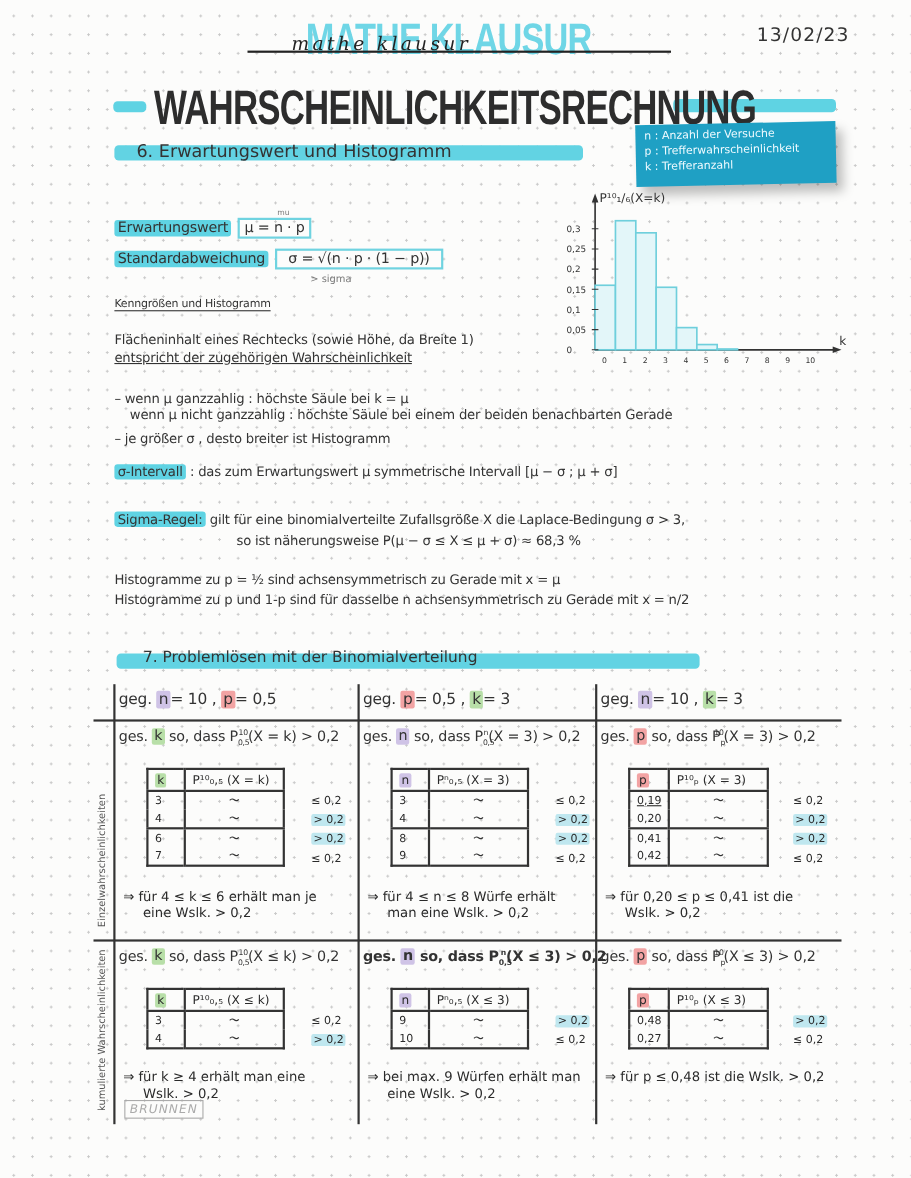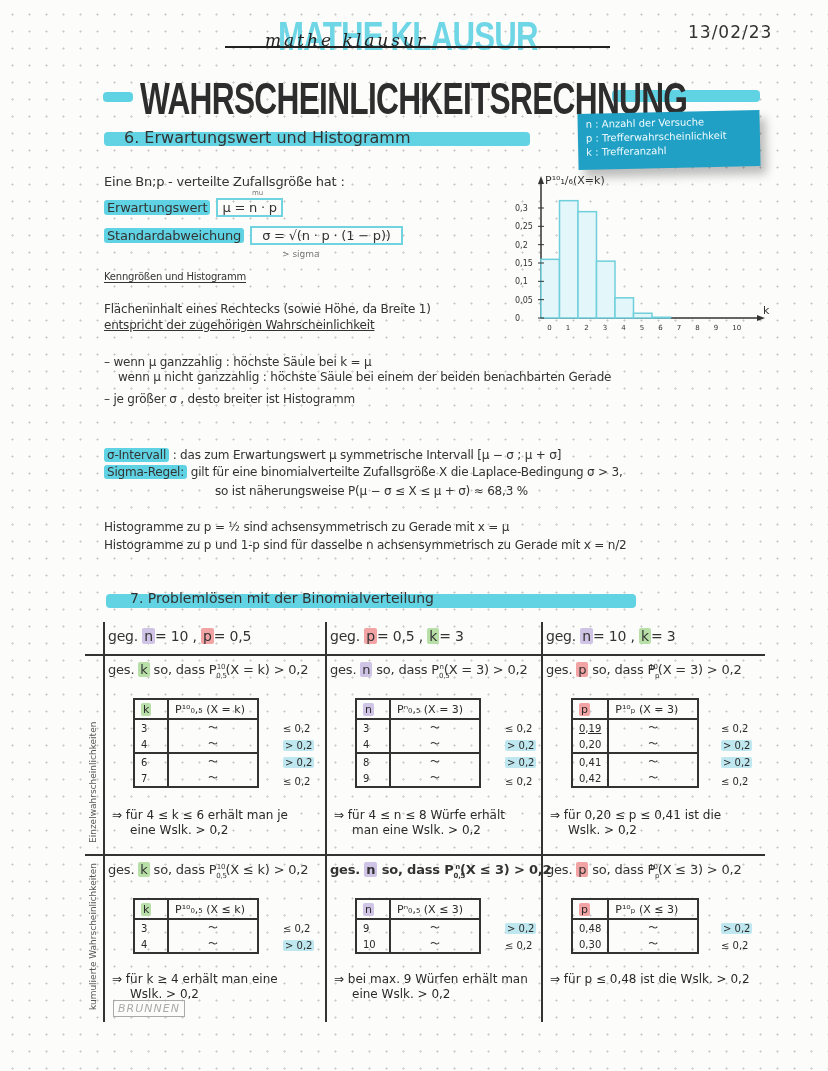--- a/index.html
+++ b/index.html
@@ -92,41 +92,40 @@
 
   <div class="abs section-bar" style="left:104px; top:132px; width:426px;"></div>
   <div class="abs section-title" style="left:124px; top:128px;">6. Erwartungswert und Histogramm</div>
 
   <div class="abs legend-box">
     <div>n : Anzahl der Versuche</div>
     <div>p : Trefferwahrscheinlichkeit</div>
     <div>k : Trefferanzahl</div>
   </div>
 
-  <div class="abs hand" style="left:104px; top:174px; font-size:13px;">Eine Bn;p - verteilte Zufallsgröße hat :</div>
   <div class="abs" style="left:252px; top:189px; font-size:7px; color:#777;">mu</div>
   <div class="abs hand" style="left:104px; top:198px; display:flex; align-items:center; gap:6px;">
     <span class="hl-cyan">Erwartungswert</span>
     <span class="formula-box">μ = n · p</span>
   </div>
   <div class="abs hand" style="left:104px; top:226px; display:flex; align-items:center; gap:6px;">
     <span class="hl-cyan">Standardabweichung</span>
     <span class="formula-box" style="padding:0 10px;">σ = √(n · p · (1 − p))</span>
   </div>
   <div class="abs" style="left:282px; top:249px; font-size:9px; color:#777;">&gt; sigma</div>
 
   <div class="abs hand underline" style="left:104px; top:271px; font-size:10px;">Kenngrößen und Histogramm</div>
   <div class="abs hand" style="left:104px; top:302px; font-size:12px;">Flächeninhalt eines Rechtecks (sowie Höhe, da Breite 1)</div>
   <div class="abs hand" style="left:104px; top:318px; font-size:12px;text-decoration:underline;">entspricht der zugehörigen Wahrscheinlichkeit</div>
 
   <div class="abs hand" style="left:104px; top:355px; font-size:12px;">– wenn μ ganzzahlig : höchste Säule bei k = μ</div>
   <div class="abs hand" style="left:118px; top:370px; font-size:12px;">wenn μ nicht ganzzahlig : höchste Säule bei einem der beiden benachbarten Gerade</div>
   <div class="abs hand" style="left:104px; top:392px; font-size:12px;">– je größer σ , desto breiter ist Histogramm</div>
 
-  <div class="abs hand" style="left:104px; top:448px; font-size:12px;">
+  <div class="abs hand" style="left:104px; top:422px; font-size:12px;">
     <span class="hl-cyan">σ-Intervall</span>
     <span>: das zum Erwartungswert μ symmetrische Intervall [μ − σ ; μ + σ]</span>
   </div>
 
   <div class="abs hand" style="left:104px; top:465px; font-size:12px;">
     <span class="hl-cyan">Sigma-Regel:</span>
     <span>gilt für eine binomialverteilte Zufallsgröße X die Laplace-Bedingung σ &gt; 3,</span>
   </div>
   <div class="abs hand" style="left:215px; top:484px; font-size:12px;">so ist näherungsweise P(μ − σ ≤ X ≤ μ + σ) ≈ 68,3 %</div>
 
@@ -394,21 +393,21 @@
           <tbody>
           <tr>
             <th style="border-left:none; width:34px;"><span class="hl-red">p</span></th>
           <th>P¹⁰ₚ (X ≤ 3)</th>
           </tr>
           <tr>
           <td style="border-left:none;">0,48</td>
           <td class="w" style="width:90px;">〜</td>
           </tr>
           <tr>
-          <td style="border-left:none;">0,30</td>
+          <td style="border-left:none;">0,27</td>
           <td class="w" style="width:90px;">〜</td>
           </tr>
         </tbody>
       </table>
       <div class="cmp" style="left:721px; top:920px;">
         <div style="height:17px;"><span class="hl-blue">&gt; 0,2</span></div>
         <div style="height:17px;"><span class="">≤ 0,2</span></div>
       </div>
       <div class="concl" style="left:550px; top:972px;">
           <div>⇒ für p ≤ 0,48 ist die Wslk. &gt; 0,2</div>

